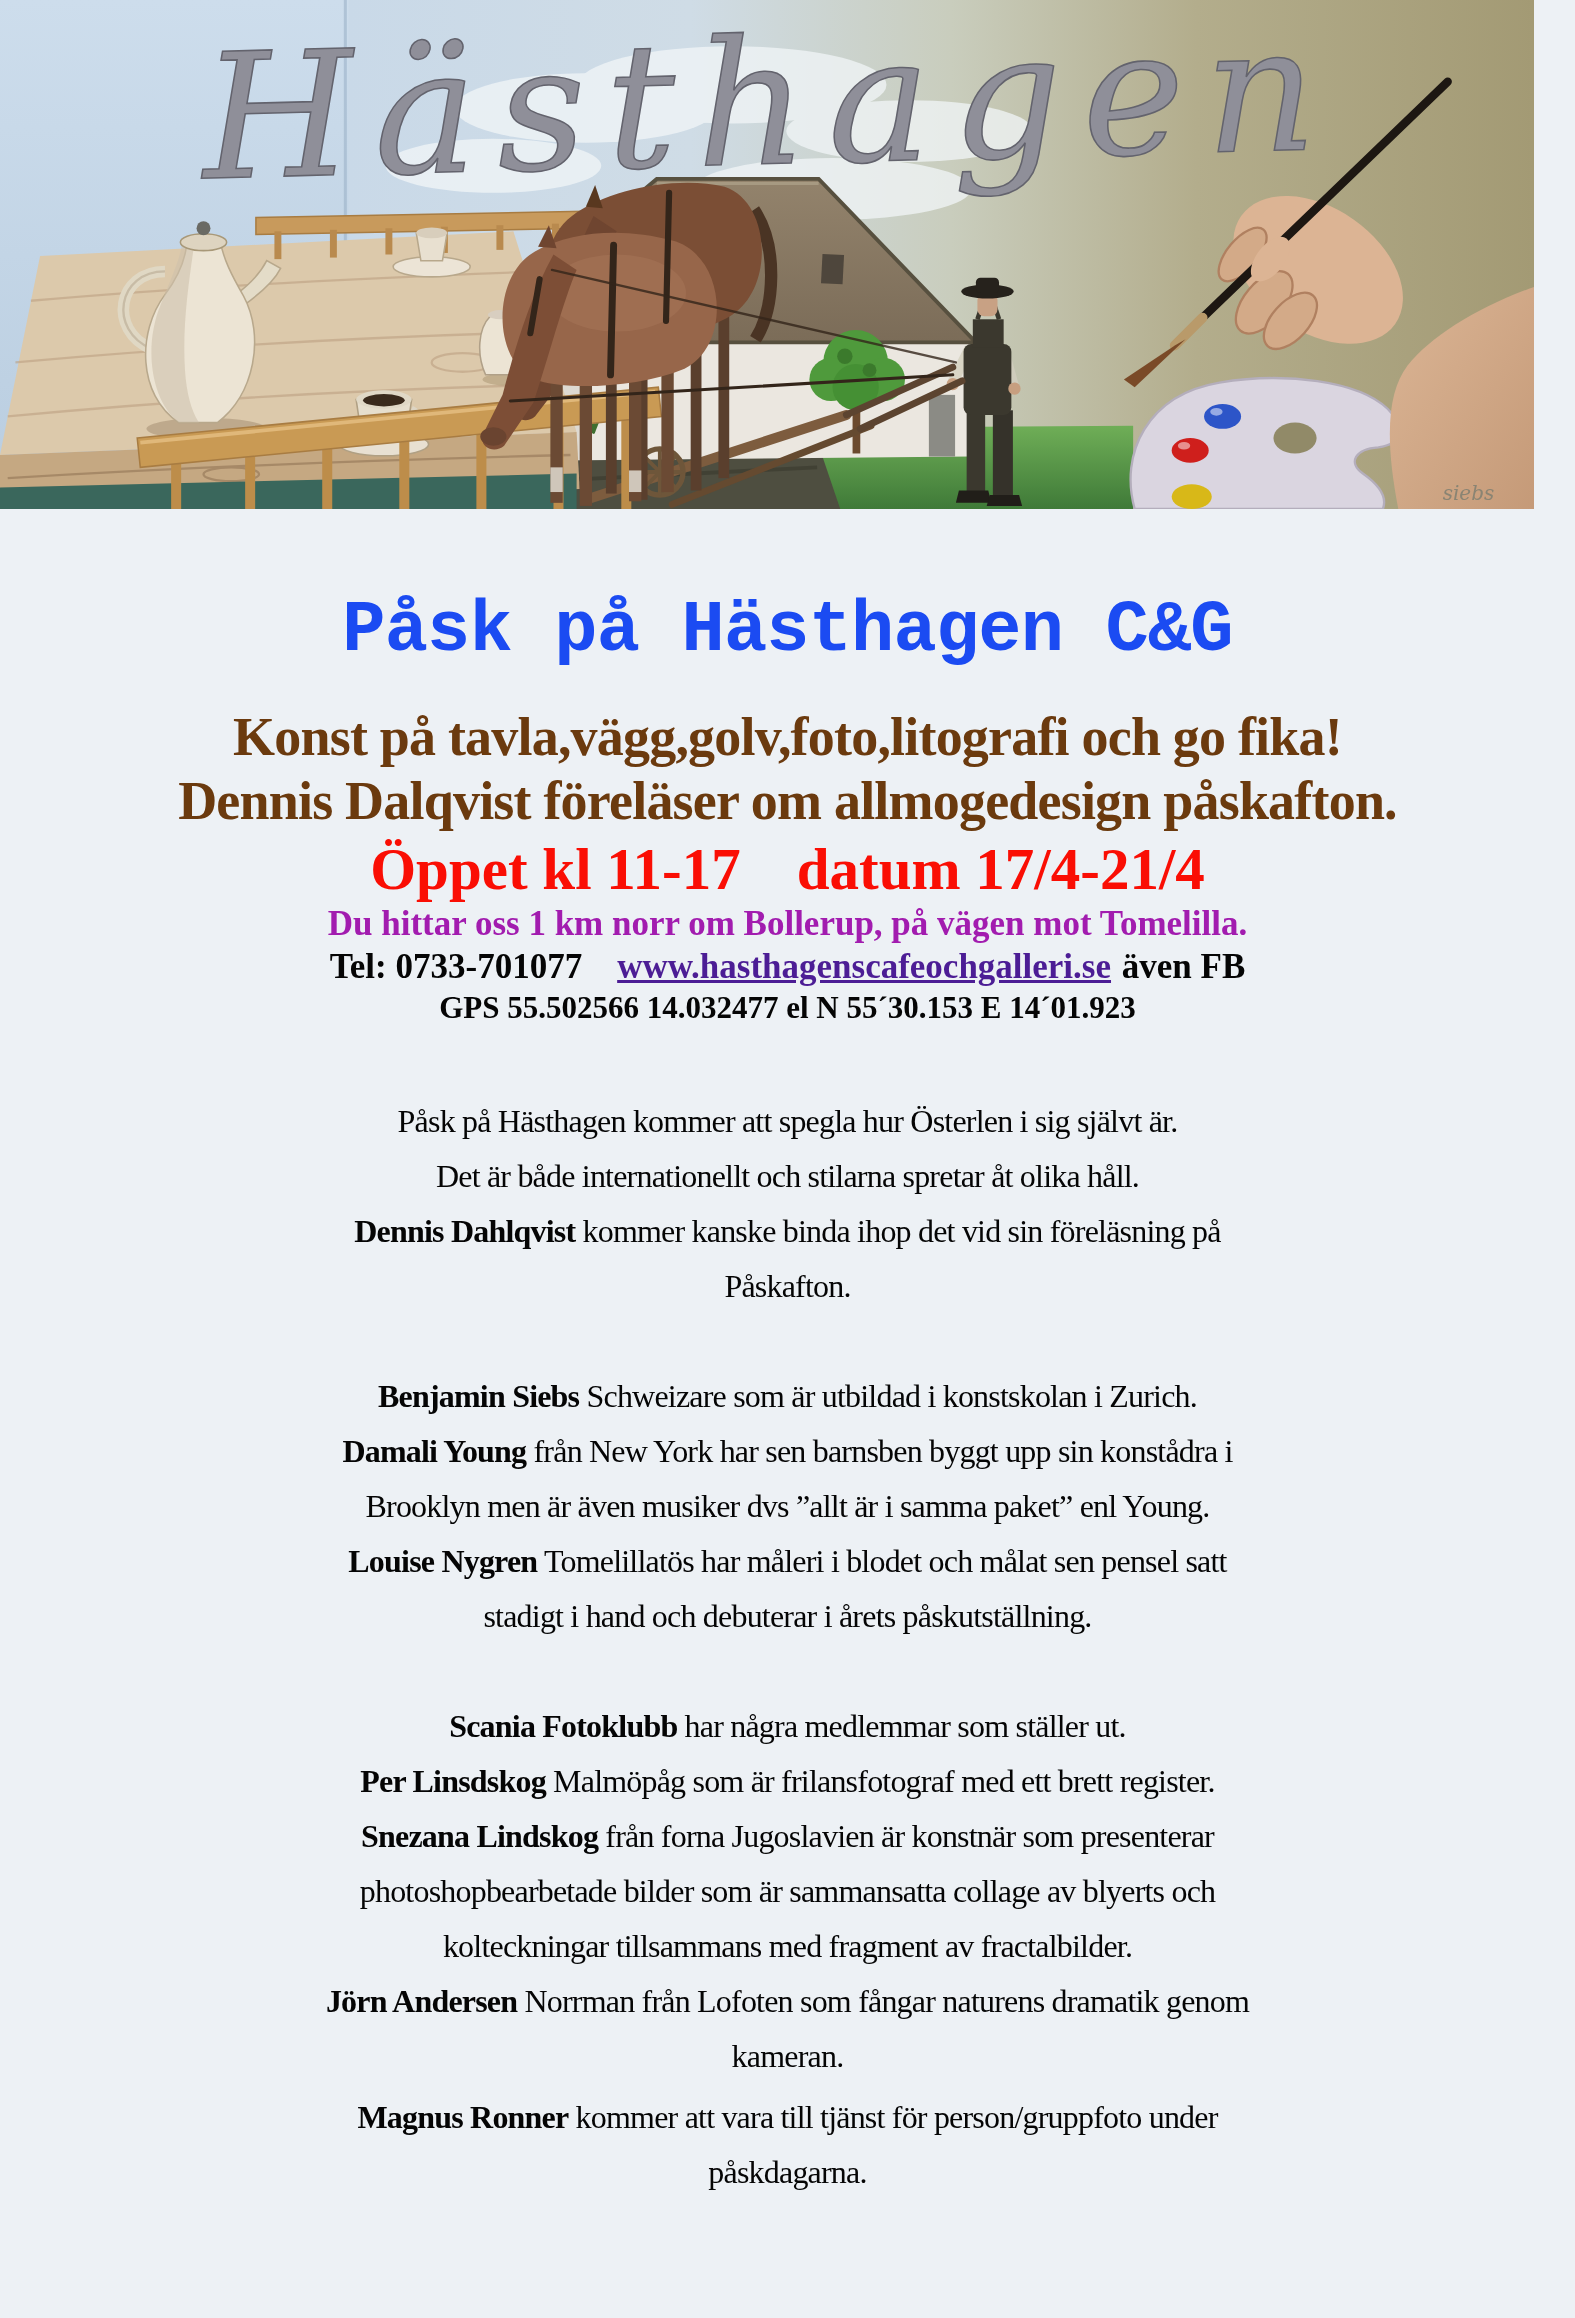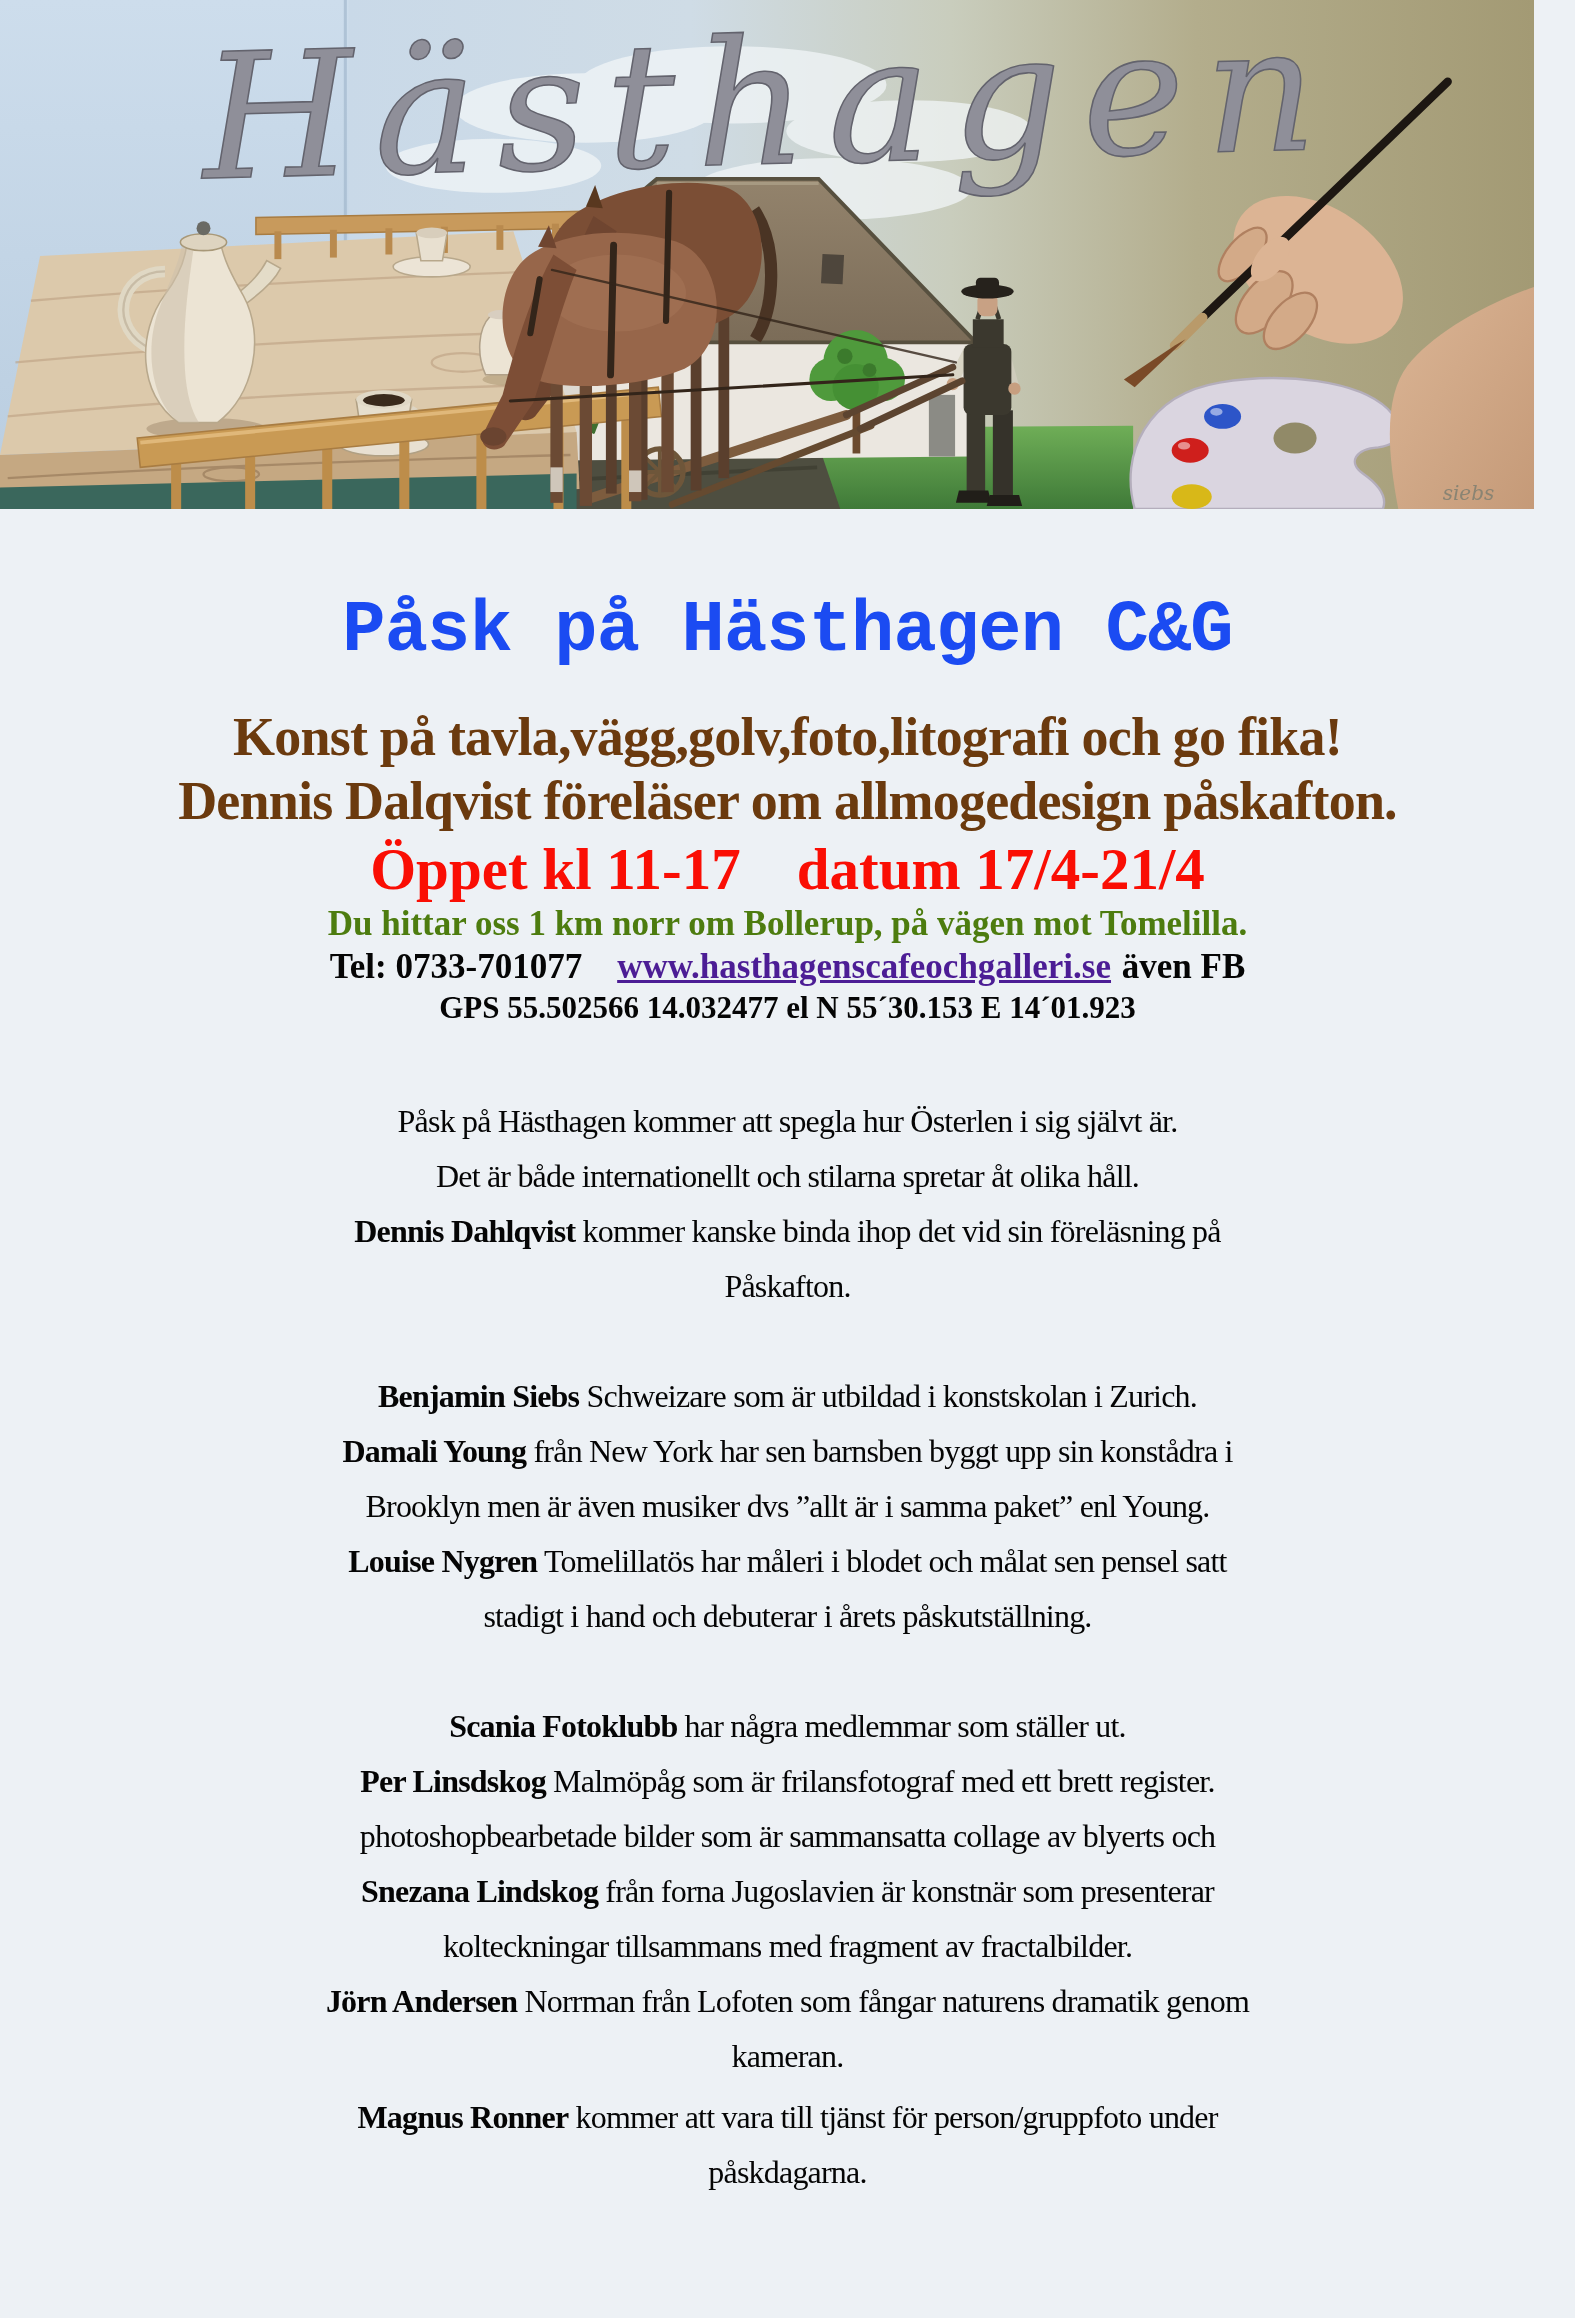--- a/index.html
+++ b/index.html
@@ -9,21 +9,21 @@
   }
   .painting{display:block;width:1534px;height:509px;}
   .title{
     margin:74px 0 0;font-size:72px;line-height:96px;font-weight:bold;
     color:#1b4bf2;letter-spacing:-0.8px;font-family:Liberation Mono, monospace;
   }
   .subtitle{margin-top:26px;}
   .subtitle .line{font-size:54px;line-height:64px;font-weight:bold;color:#6b3a0e;letter-spacing:-0.8px;}
   .hours{margin-top:12.3px;font-size:59px;line-height:48px;font-weight:bold;color:#fa0e04;}
   .hours .gap{margin-left:56px;}
-  .directions{margin-top:10.8px;font-size:35px;line-height:40px;font-weight:bold;color:#4d7c0f;}
+  .directions{margin-top:10.8px;font-size:35px;line-height:40px;font-weight:bold;color:#a21caf;}
   .telline{margin-top:1.5px;font-size:35px;line-height:42px;font-weight:bold;color:#050505;}
   .telline a{color:#4c1d95;text-decoration:underline;margin-left:35px;}
   .telline .suffix{margin-left:10.8px;margin-top:30px;}
   .gps{margin-top:1.5px;font-size:31px;line-height:37px;font-weight:bold;color:#050505;}
   .bodytext{margin-top:68px;font-size:32px;color:#050505;letter-spacing:-0.8px;}
   .bodytext .row{line-height:55px;height:55px;white-space:nowrap;}
   .bodytext .spacer{height:55px;}
   .bodytext .b{font-weight:bold;}
   .bodytext .magnus{margin-top:6px;}
 </style>
@@ -295,22 +295,22 @@
     <div class="row"><span class="b"></span><span>Påskafton.</span></div>
     <div class="spacer"></div>
     <div class="row"><span class="b">Benjamin Siebs</span><span> Schweizare som är utbildad i konstskolan i Zurich.</span></div>
     <div class="row"><span class="b">Damali Young</span><span> från New York har sen barnsben byggt upp sin konstådra i</span></div>
     <div class="row"><span class="b"></span><span>Brooklyn men är även musiker dvs ”allt är i samma paket” enl Young.</span></div>
     <div class="row"><span class="b">Louise Nygren</span><span> Tomelillatös har måleri i blodet och målat sen pensel satt</span></div>
     <div class="row"><span class="b"></span><span>stadigt i hand och debuterar i årets påskutställning.</span></div>
     <div class="spacer"></div>
     <div class="row"><span class="b">Scania Fotoklubb</span><span> har några medlemmar som ställer ut.</span></div>
     <div class="row"><span class="b">Per Linsdskog</span><span> Malmöpåg som är frilansfotograf med ett brett register.</span></div>
+    <div class="row"><span class="b">Snezana Lindskog</span><span> från forna Jugoslavien är konstnär som presenterar</span></div>
     <div class="row"><span class="b"></span><span>photoshopbearbetade bilder som är sammansatta collage av blyerts och</span></div>
-    <div class="row"><span class="b">Snezana Lindskog</span><span> från forna Jugoslavien är konstnär som presenterar</span></div>
     <div class="row"><span class="b"></span><span>kolteckningar tillsammans med fragment av fractalbilder.</span></div>
     <div class="row"><span class="b">Jörn Andersen</span><span> Norrman från Lofoten som fångar naturens dramatik genom</span></div>
     <div class="row"><span class="b"></span><span>kameran.</span></div>
     <div class="row magnus"><span class="b">Magnus Ronner</span><span> kommer att vara till tjänst för person/gruppfoto under</span></div>
     <div class="row"><span class="b"></span><span>påskdagarna.</span></div>
   </div>
 
 </div>
 
 

